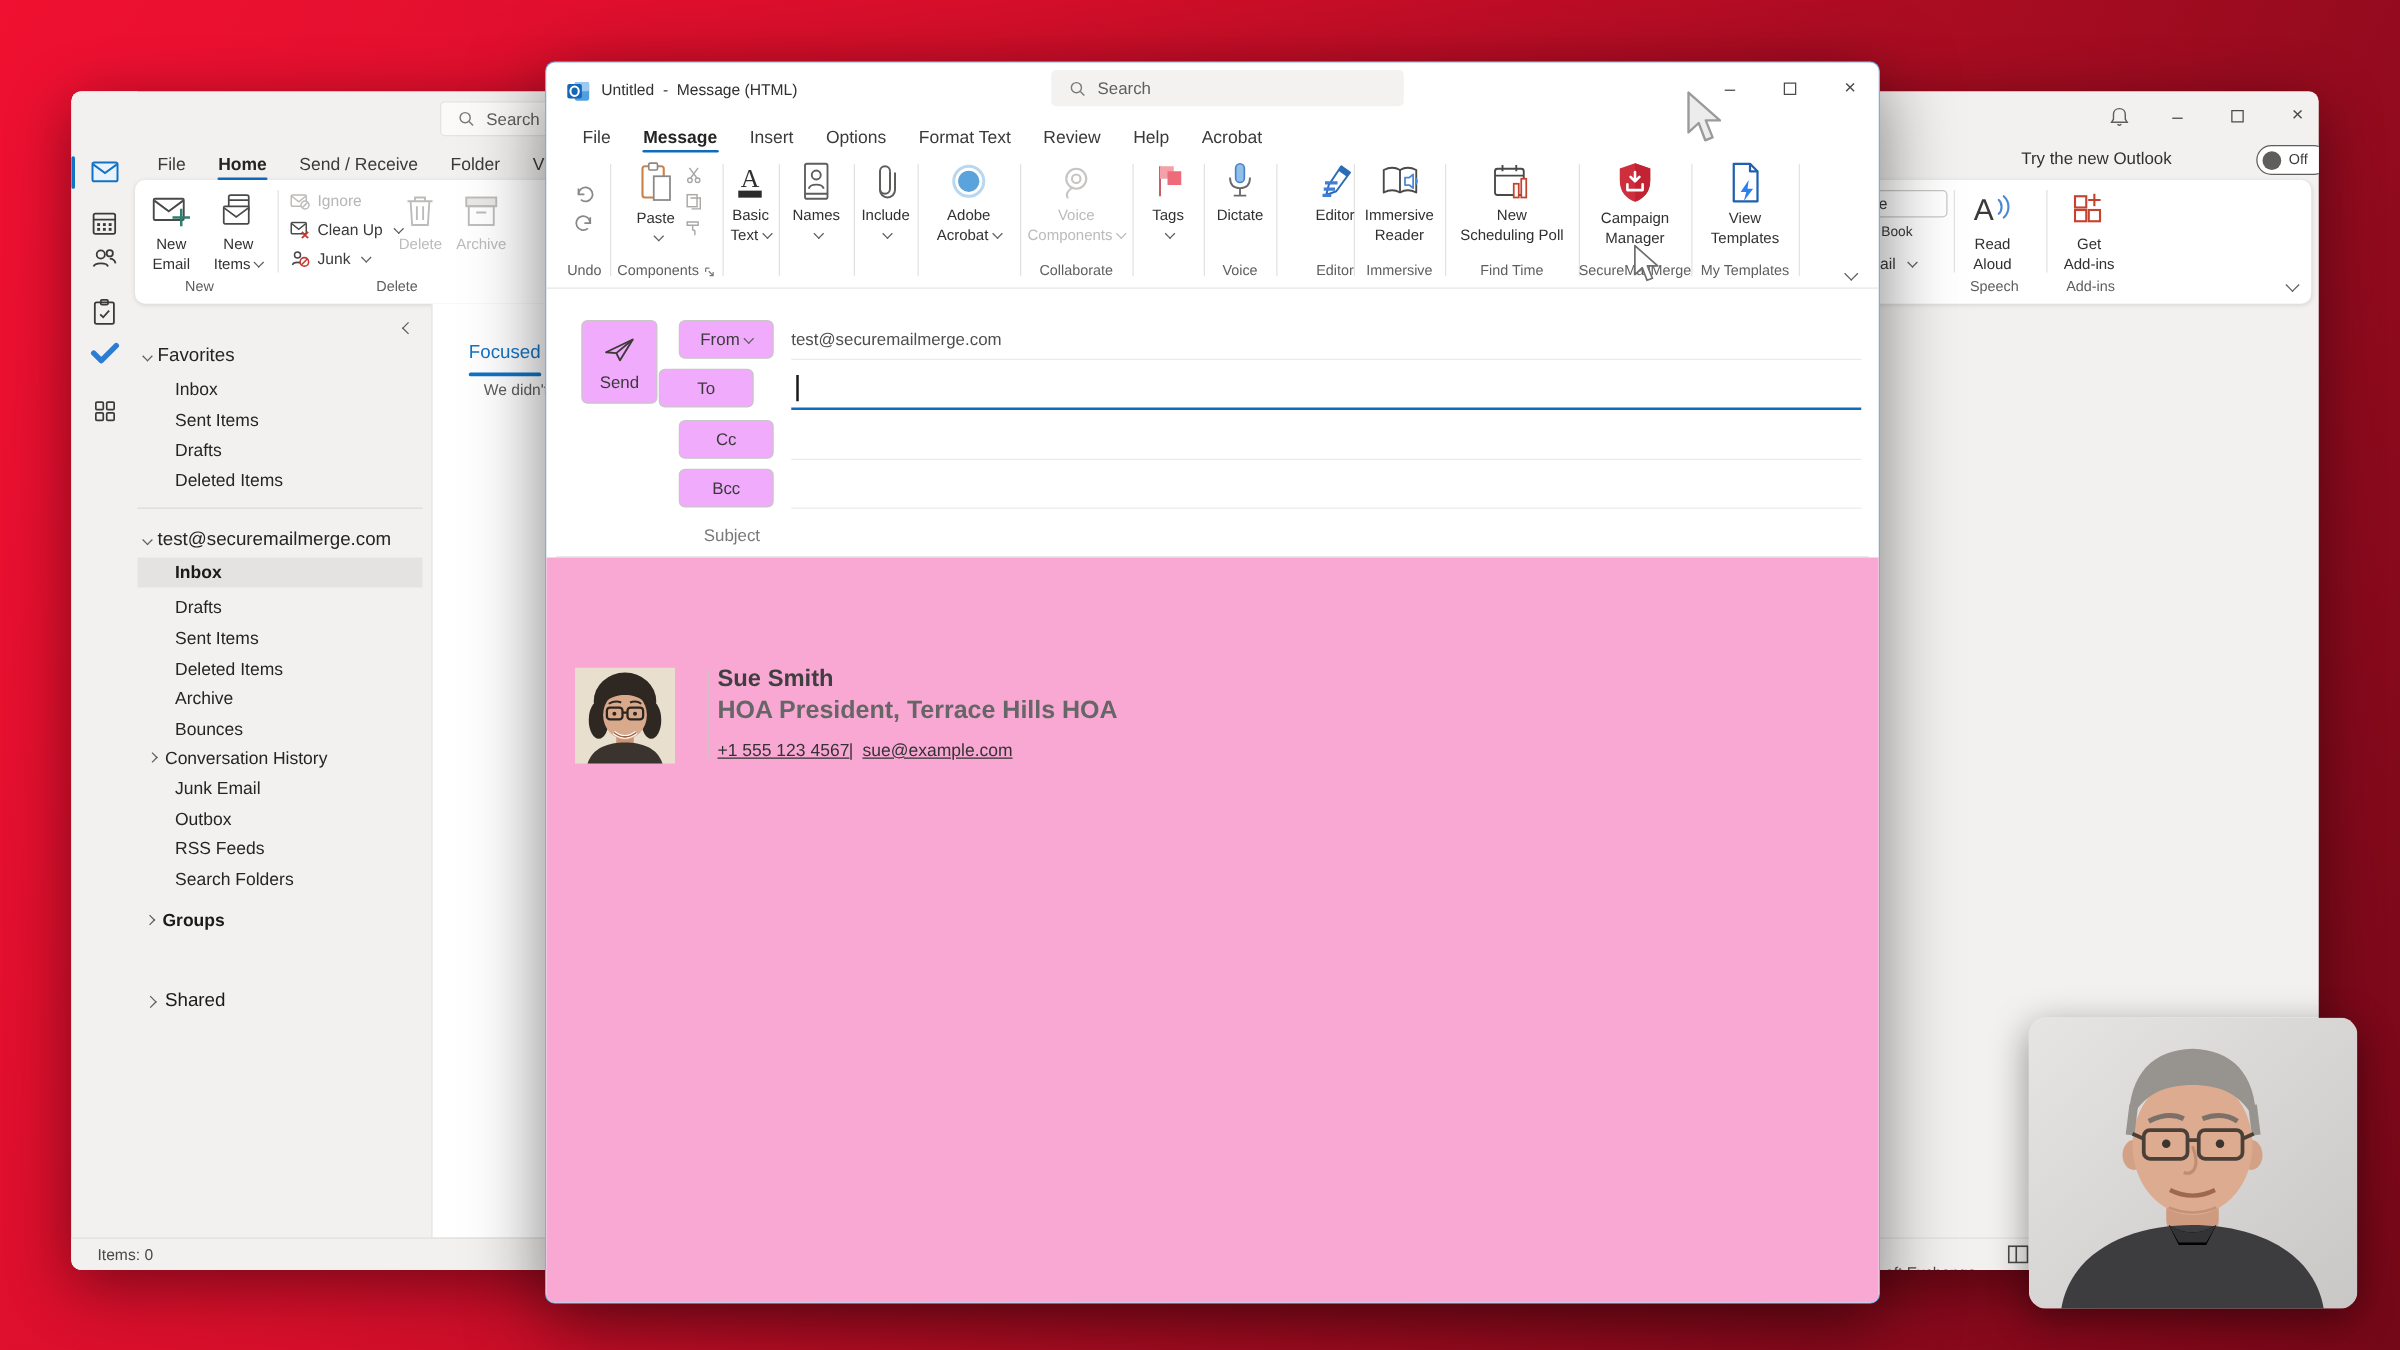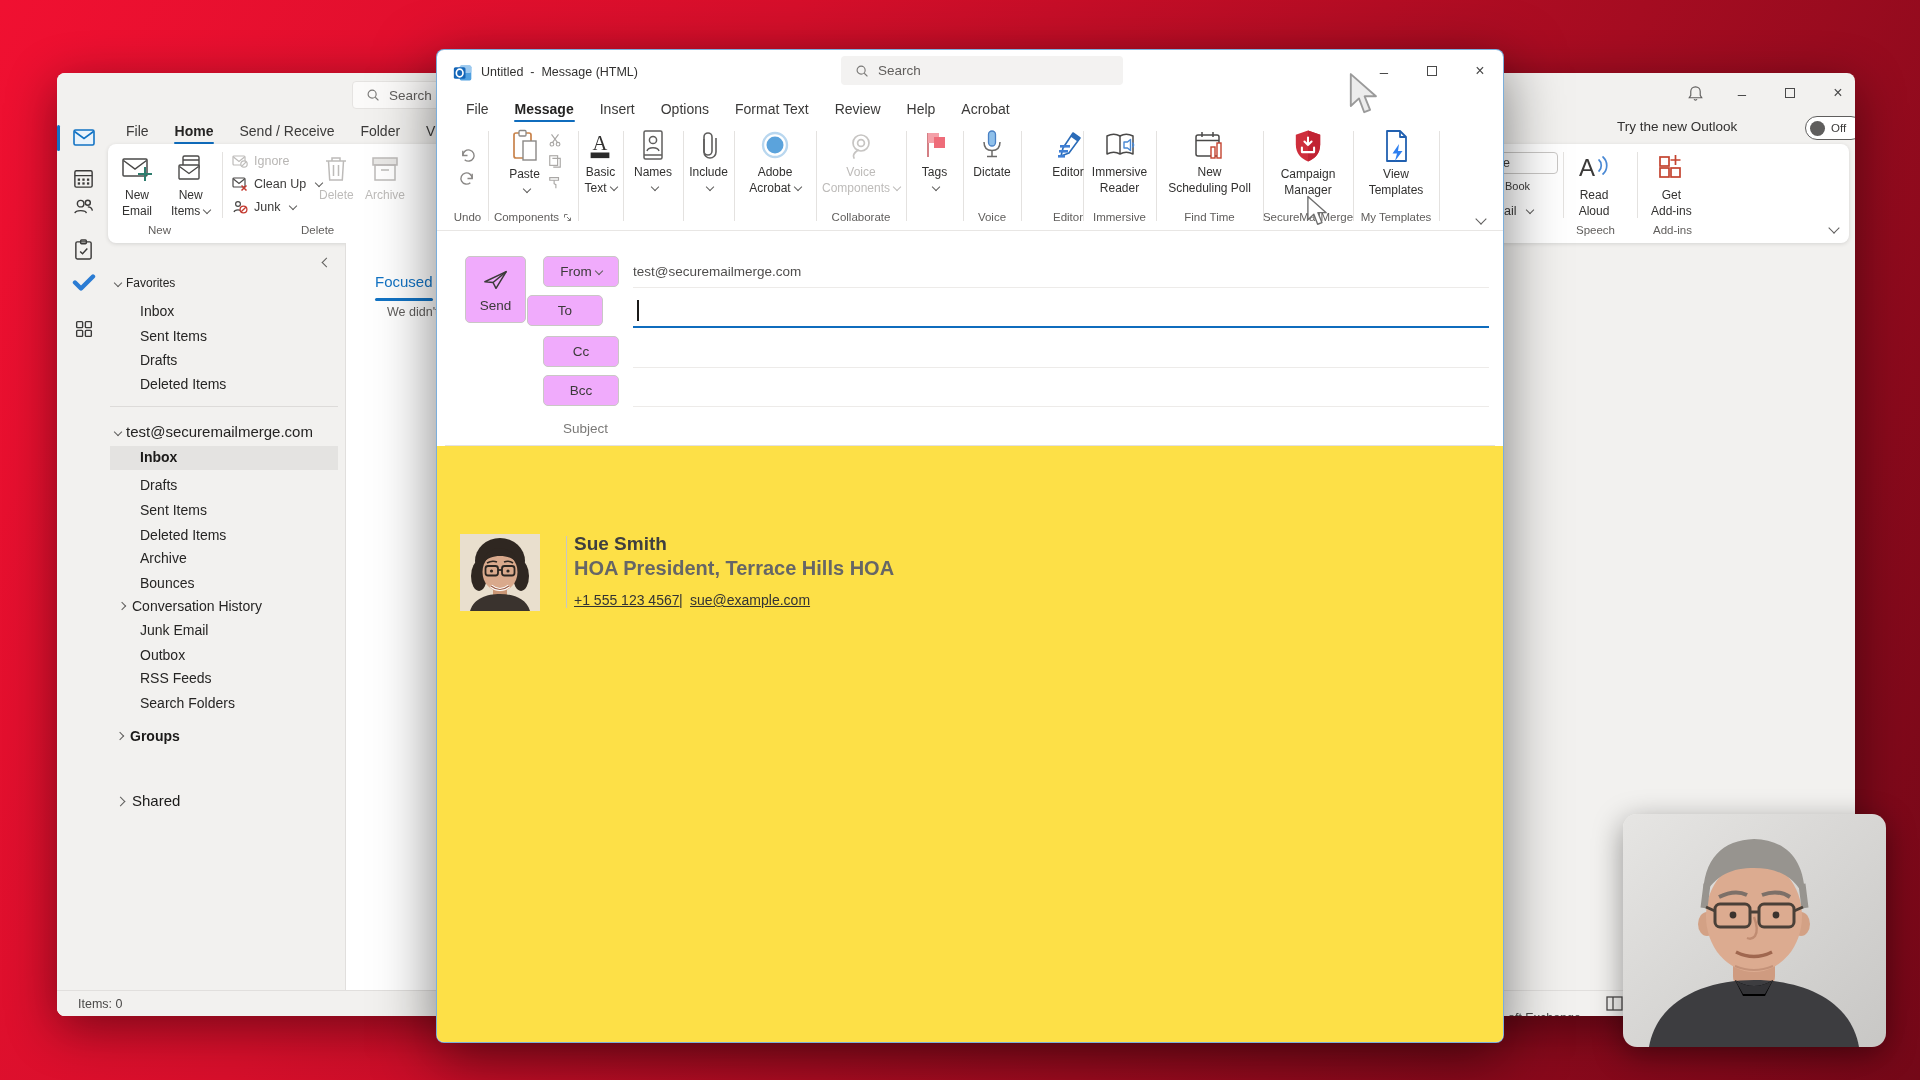--- a/index.html
+++ b/index.html
@@ -257,21 +257,21 @@
       <span class="rlab"><span>Get</span><span class="l2">Add-ins</span></span>
     </div>
     <span class="a" style="left:1545px;top:80px;font-size:11.5px;color:#605e5c">Add-ins</span>
 
     <i class="a chv" style="left:1718px;top:80px;width:8px;height:8px"></i>
   </div>
 
   <div class="a" style="left:53px;top:170px;width:235px;height:747px">
     <i class="a chv chvL" style="left:213px;top:16px;width:7px;height:7px"></i>
 
-    <div class="a sm" style="left:5px;top:33px;font-size:12px;color:#252423;gap:5px">
+    <div class="a sm" style="left:5px;top:33px;font-size:15px;color:#252423;gap:5px">
       <i class="chv" style="margin:0"></i>
         <span>Favorites</span>
     </div>
     <span class="sbi" style="top:60px">Inbox</span>
     <span class="sbi" style="top:85px">Sent Items</span>
     <span class="sbi" style="top:109px">Drafts</span>
     <span class="sbi" style="top:133px">Deleted Items</span>
 
     <i class="a" style="left:0;top:163px;width:228px;height:1px;background:#dddbd9"></i>
 
@@ -687,21 +687,21 @@
   <div class="pill" style="left:106px;top:325px;width:76px;height:31px">
       <span>Bcc</span>
     </div>
   <div class="a" style="left:196px;top:325px;width:856px;height:31px"></div>
   <i class="fline" style="left:196px;top:356px;width:856px"></i>
 
   <span class="a" style="left:126px;top:371px;font-size:13.5px;color:#7a7977">Subject</span>
   <div class="a" style="left:196px;top:365px;width:856px;height:28px"></div>
   <i class="fline" style="left:8px;top:395px;width:1050px;background:#e4e2e0"></i>
 
-  <div class="a" style="left:0;top:396px;width:1066px;height:596px;background:#fde047">
+  <div class="a" style="left:0;top:396px;width:1066px;height:596px;background:#f9a8d4">
     <span class="a" style="left:23px;top:88px">
       <svg width="80" height="77" viewBox="0 0 80 77">
           <rect width="80" height="77" fill="#e9dfce"></rect>
           <ellipse cx="40" cy="27" rx="25" ry="23" fill="#2f2721"></ellipse>
           <ellipse cx="19" cy="42" rx="8" ry="15" fill="#2f2721"></ellipse>
           <ellipse cx="61" cy="42" rx="8" ry="15" fill="#2f2721"></ellipse>
           <rect x="33" y="50" width="14" height="14" fill="#c99675"></rect>
           <ellipse cx="40" cy="38" rx="17.5" ry="19.5" fill="#d9a98c"></ellipse>
           <path d="M22 30c2-12 12-16 18-16s16 4 18 16c-5-6-11-8-18-8s-13 2-18 8z" fill="#2f2721"></path>
           <g fill="none" stroke="#2b2520" stroke-width="1.8">

